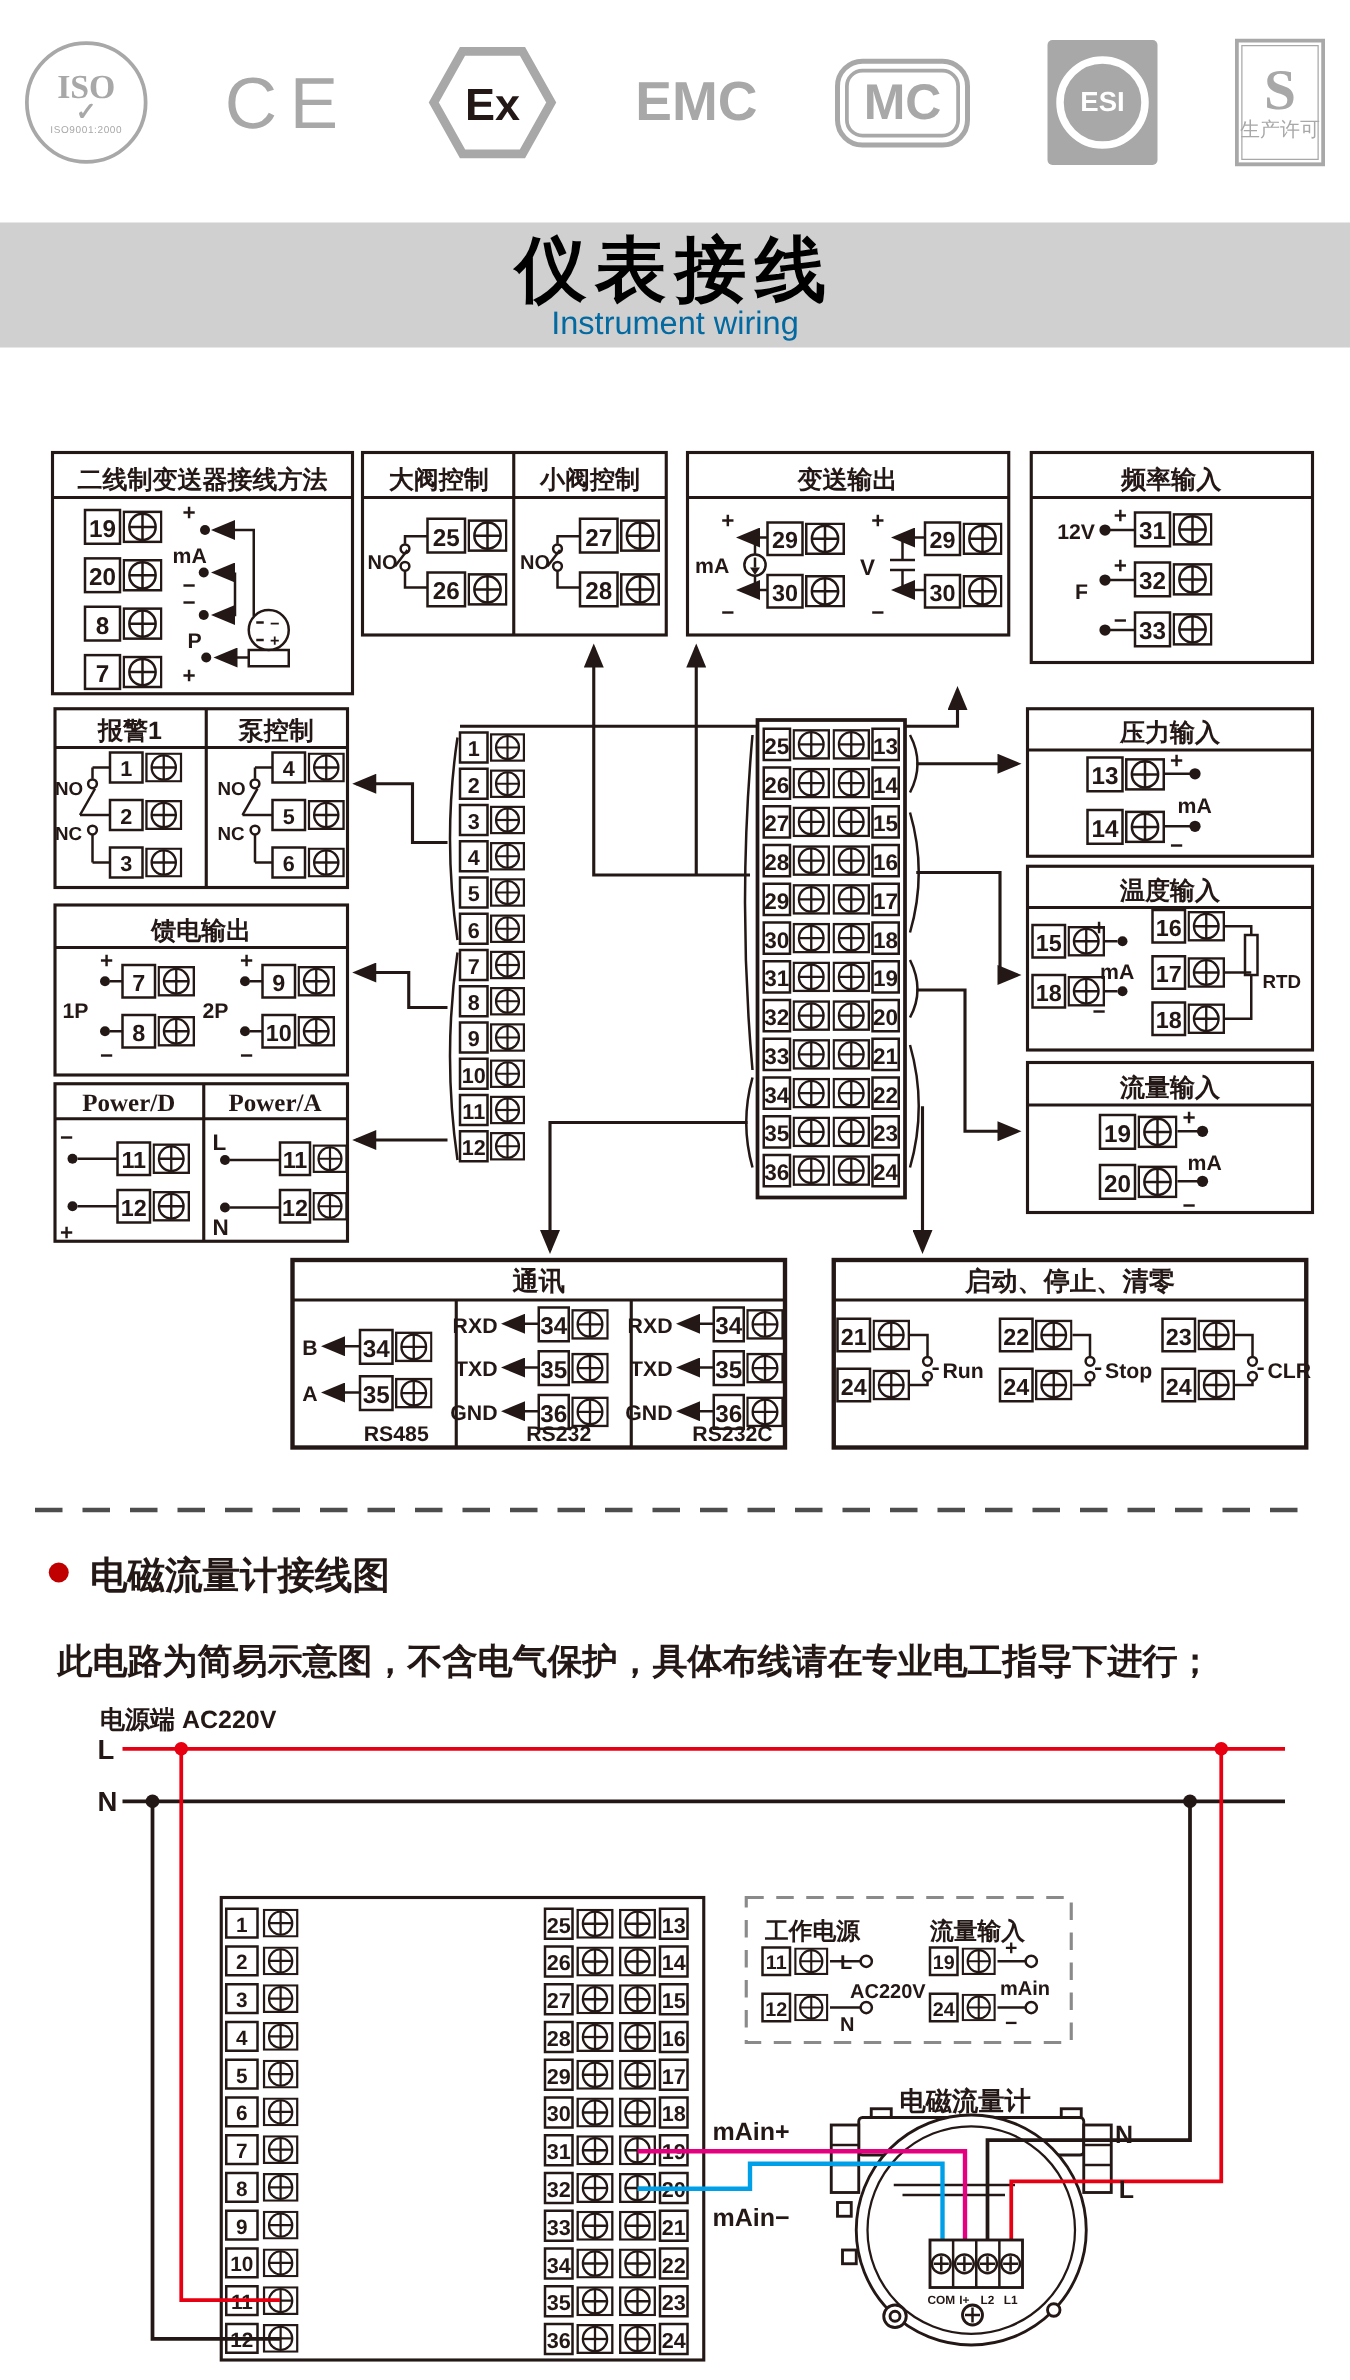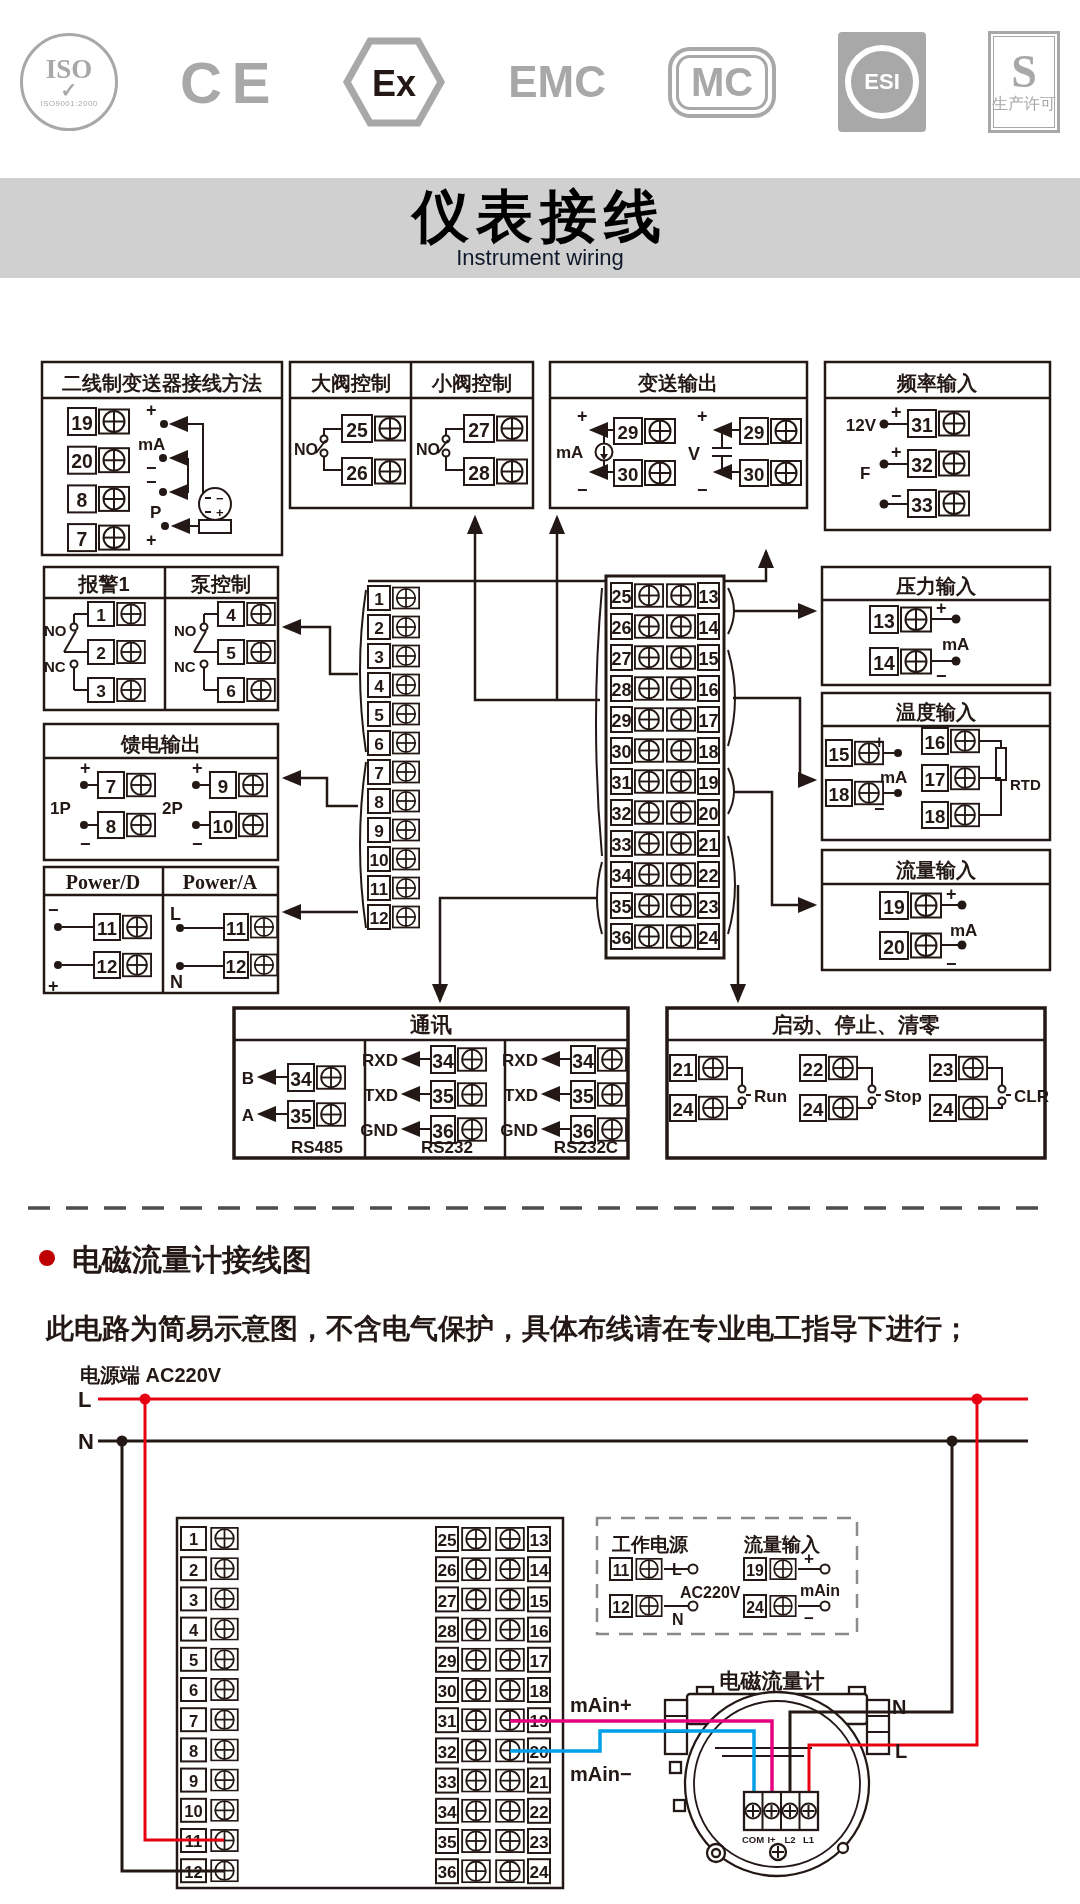--- a/index.html
+++ b/index.html
@@ -6,38 +6,38 @@
   html,body{margin:0;padding:0;background:#fff;}
   .page{position:relative;width:1080px;height:1904px;background:#fff;overflow:hidden;font-family:"Liberation Sans",sans-serif;}
   
   .logos{position:absolute;top:26px;left:0;width:1080px;height:112px;display:flex;align-items:center;justify-content:space-between;padding:0 20px;box-sizing:border-box;color:var(--logo);}
   .logo{display:flex;flex-direction:column;align-items:center;justify-content:center;}
   .ring{border:3px solid var(--logo);border-radius:50%;display:flex;flex-direction:column;align-items:center;justify-content:center;}
   .iso-ring{width:92px;height:92px;}
   .iso-txt{font-family:"Liberation Serif",serif;font-weight:bold;font-size:27px;line-height:24px;}
   .iso-chk{font-size:20px;font-weight:bold;line-height:18px;}
   .iso-sub{font-size:8px;letter-spacing:.5px;}
-  .ce{font-size:58px;font-weight:bold;letter-spacing:10px;}
+  .ce{font-size:58px;font-weight:normal;letter-spacing:10px;}
   .sil-ring{width:94px;height:94px;}
   .sil-top,.sil-bot{font-size:7px;white-space:nowrap;transform:scale(.9);}
   .sil-txt{font-size:30px;font-weight:bold;line-height:26px;}
   .sil-sub{font-size:11px;letter-spacing:1px;line-height:11px;}
   .emc{font-size:44px;font-weight:bold;}
   .mc-out{border:4px solid var(--logo);border-radius:22px;padding:4px;}
   .mc-in{border:3px solid var(--logo);border-radius:14px;padding:2px 12px;font-size:40px;font-weight:bold;}
   .esi-box{width:88px;height:100px;background:var(--logo);border-radius:4px;display:flex;align-items:center;justify-content:center;}
   .esi-ring{width:62px;height:62px;border:6px solid #fff;border-radius:50%;display:flex;align-items:center;justify-content:center;}
   .esi-txt{color:#fff;font-size:22px;font-weight:bold;}
   .s-box{width:66px;height:96px;border:3px solid var(--logo);display:flex;flex-direction:column;align-items:center;justify-content:center;box-shadow:inset 0 0 0 2px #fff,inset 0 0 0 3px var(--logo);}
   .s-txt{font-family:"Liberation Serif",serif;font-size:46px;font-weight:bold;line-height:44px;}
   .s-sub{font-size:16px;}
   
   .banner{position:absolute;top:178px;left:0;width:1080px;height:100px;background:var(--banner);display:flex;flex-direction:column;align-items:center;justify-content:center;text-align:right;}
   .title{font-size:57px;font-weight:bold;color:#000;letter-spacing:7px;line-height:60px;}
-  .subtitle{font-size:22px;color:#0f172a;line-height:24px;}
+  .subtitle{font-size:26px;color:#0369a1;line-height:24px;}
   
   svg{position:absolute;left:0;}
   svg text{font-family:"Liberation Sans",sans-serif;font-weight:700;fill:var(--line);}
   .serif{font-family:"Liberation Serif",serif;}
   .bx{fill:#fff;stroke:var(--line);stroke-width:2.5;}
   .bx3{stroke-width:3.5;}
   .hl{stroke:var(--line);stroke-width:2.5;fill:none;}
   .ln{stroke:var(--line);stroke-width:2.5;fill:none;}
   .ln2{stroke:var(--line);stroke-width:2;fill:none;}
   .cell{fill:#fff;stroke:var(--line);stroke-width:2;}

